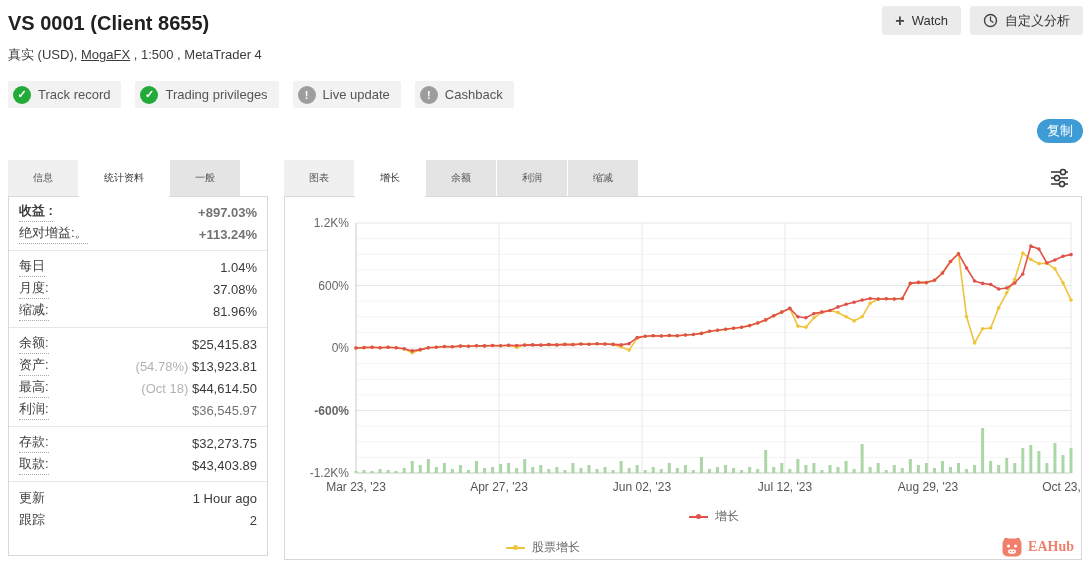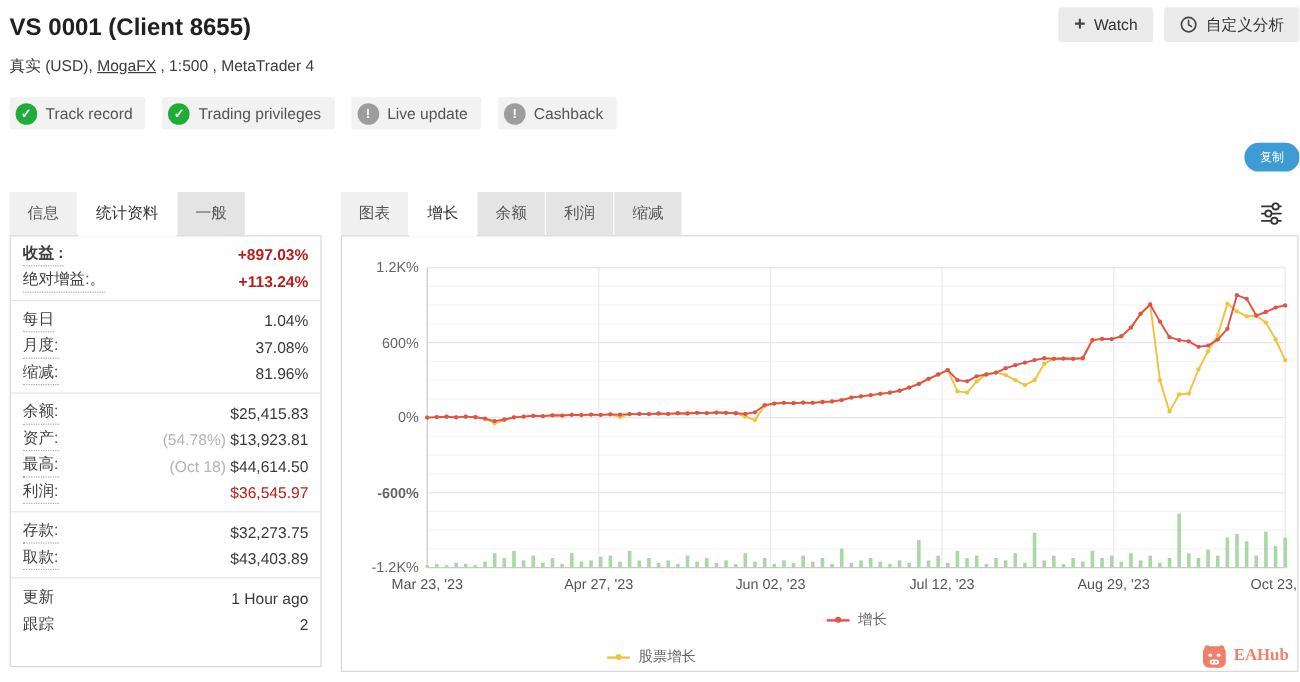--- a/index.html
+++ b/index.html
@@ -18,39 +18,39 @@
 
   .badges { position:absolute; left:8px; top:81px; display:flex; gap:14px; }
   .badge { display:flex; align-items:center; gap:7px; height:27px; padding:0 11px 0 5px; background:#f2f2f2;
            border-radius:2px; font-size:13px; color:#555; }
   .bicon { width:18px; height:18px; border-radius:50%; color:#fff; font-size:11px; font-weight:700;
            display:flex; align-items:center; justify-content:center; }
   .bicon.ok { background:#22ab38; }
   .bicon.warn { background:#9d9d9d; }
 
   .copy-btn { position:absolute; right:0; top:119px; width:46px; height:24px; background:#3e9bd6; color:#fff;
-              border:none; border-radius:12px; font-size:10px; cursor:pointer; font-family:inherit; }
+              border:none; border-radius:12px; font-size:13px; cursor:pointer; font-family:inherit; }
 
   
   .tabs { position:absolute; display:flex; gap:1px; height:36px; }
-  .tab { display:flex; align-items:center; padding:0 15px; font-size:13px; color:#555; background:#e4e4e4;
+  .tab { display:flex; align-items:center; padding:0 25px; font-size:10px; color:#555; background:#e4e4e4;
          cursor:pointer; position:relative; }
   .tab.first { background:#f0f0f0; }
   .tab.active { background:#fff; color:#333; z-index:2; margin-bottom:-1px; padding-bottom:1px; }
 
   
   .stats-tabs { left:8px; top:160px; }
   .stats-box { position:absolute; left:8px; top:196px; width:260px; height:360px; background:#fff;
                border:1px solid #d8d8d8; padding-top:4px; }
   .srow { display:flex; justify-content:space-between; align-items:center; height:22px; padding:0 10px; font-size:13px; }
   .lbl { color:#3f3f3f; }
   .lbl.dotted { border-bottom:1px dotted #a9a9a9; padding-bottom:1px; }
   .lbl.blb { font-weight:700; }
   .val { color:#3a3a3a; }
-  .val.green { color:#b91c1c; }
+  .val.green { color:#737373; }
   .val.bold { font-weight:700; }
   .pfx { color:#b3b3b3; }
   .divider { border-top:1px solid #e7e7e7; margin:5px 0; }
 
   
   .chart-tabs { left:284px; top:160px; }
   .filter-icon { position:absolute; right:10px; top:164px; width:28px; height:28px; cursor:pointer;
                  display:flex; align-items:center; justify-content:center; }
   .chart-box { position:absolute; left:284px; top:196px; width:798px; height:364px; background:#fff;
                border:1px solid #d8d8d8; }

